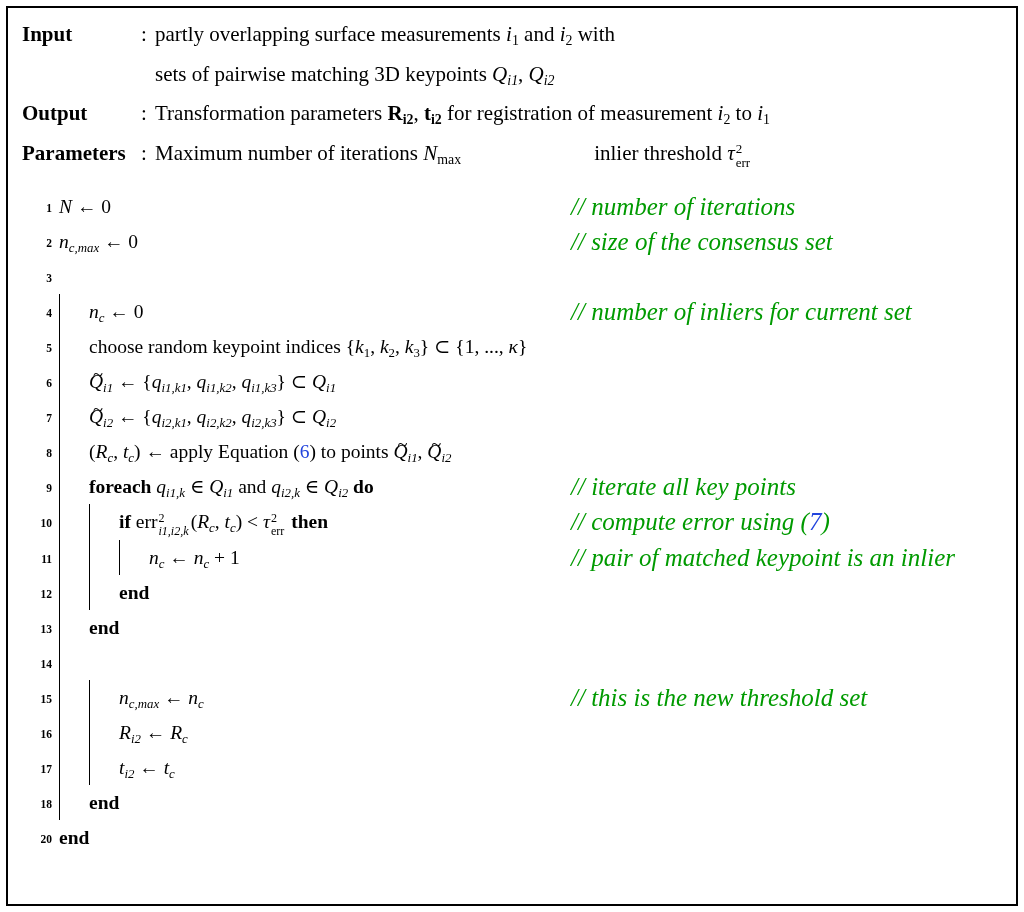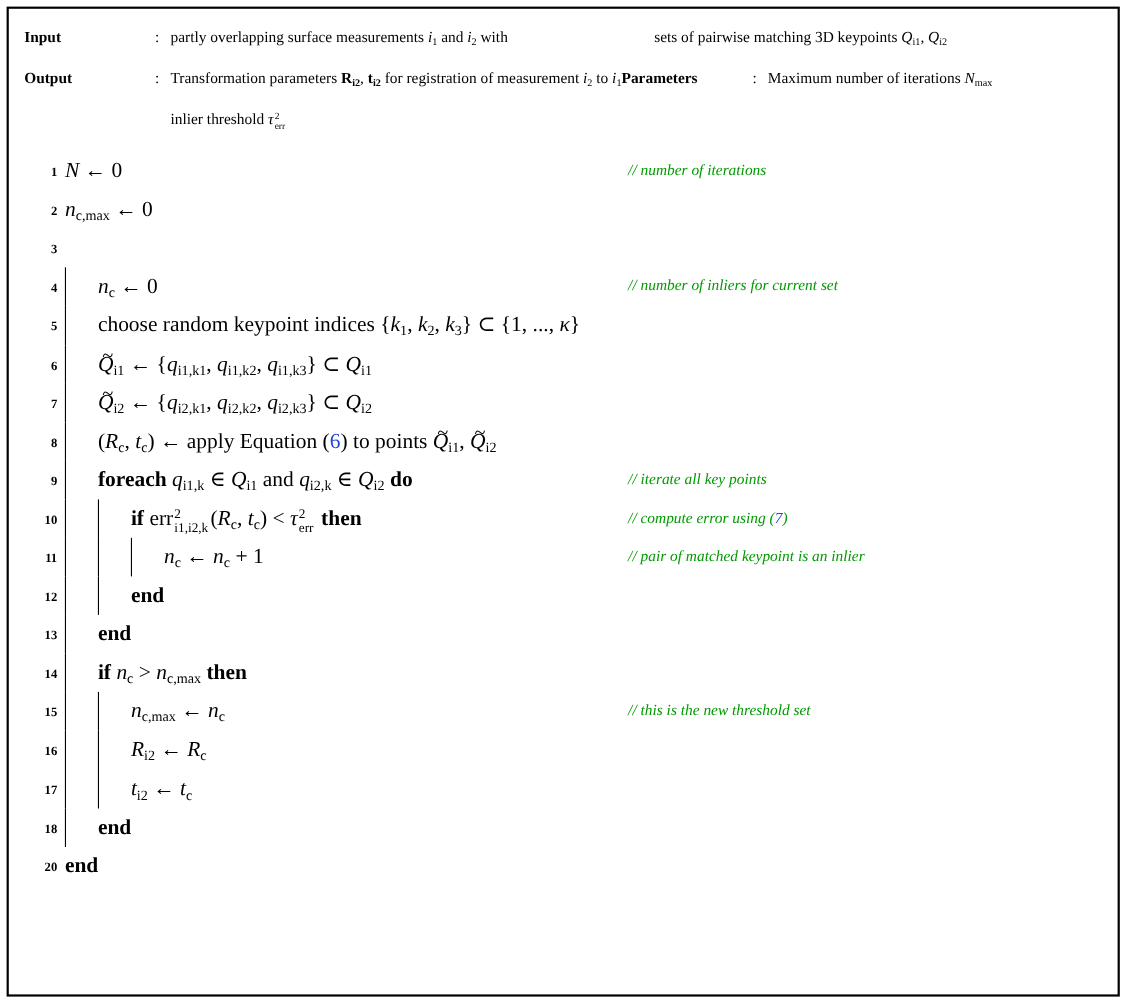--- a/index.html
+++ b/index.html
@@ -1,37 +1,37 @@
 <!DOCTYPE html>
 <html style="--c-comment: #009a00; --c-link: #2244dd;"><head>
 <meta charset="utf-8">
 <style>
   *{margin:0;padding:0;box-sizing:border-box}
   html,body{width:1024px;height:912px;background:#ffffff;color:#000;
     font-family:"Liberation Serif","DejaVu Serif",serif;}
   .algo-box{position:absolute;left:6px;top:6px;right:6px;bottom:6px;
     border:2px solid #000;padding:10px 0 0 14px;overflow:hidden;background:#fff;}
   
-  .hrow{line-height:33.5px;font-size:14px;white-space:nowrap;}
+  .hrow{line-height:33.5px;font-size:21px;white-space:nowrap;}
   .hlabel{display:inline-block;width:119px;font-weight:700;}
   .hcolon{display:inline-block;width:14px;}
   
   #code-area{margin-top:12px;}
   .code-line{position:relative;display:flex;height:35.1px;font-size:19.5px;}
   .lnum{flex:none;width:30px;text-align:right;margin-right:7px;
     font-weight:700;font-size:11.5px;line-height:38.5px;}
   .isp{flex:none;width:30px;border-left:1px solid #000;}
   .code{line-height:35.1px;white-space:nowrap;text-align:right;}
   .comment{position:absolute;left:549px;top:0;line-height:35.1px;
-    font-style:italic;font-size:14px;color:var(--c-comment,#009a00);white-space:nowrap;}
+    font-style:italic;font-size:25px;color:var(--c-comment,#009a00);white-space:nowrap;}
   
   .kw{font-weight:700;}
   .mv{font-style:italic;}
   .msub{font-size:0.66em;vertical-align:-0.30em;}
-  .mi{}
+  .mi{font-style:italic;}
   .mlink{color:var(--c-link,#2244dd);}
   .supsub{display:inline-flex;flex-direction:column;align-items:flex-start;
     vertical-align:0.52em;font-size:0.62em;line-height:1.08;margin:0 2px 0 1px;}
   .ssup,.ssub{display:block;}
   .tldwrap{position:relative;display:inline-block;}
   .tldmark{position:absolute;left:28%;top:-0.40em;font-size:0.95em;font-style:normal;}
 </style>
 </head>
 <body>
 
@@ -42,20 +42,21 @@
           </span></span></span></div>
   <div id="code-area">
       <div class="code-line">
         <span class="lnum">1</span>
         <span class="code"><span class="mv">N</span><span> ← 0</span></span>
         <span class="comment"><span>// number of iterations</span></span>
       </div>
       <div class="code-line">
         <span class="lnum">2</span>
         <span class="code"><span class="mv">n</span><span class="msub mi">c,max</span><span> ← 0</span></span>
+        <span class="comment"><span>// size of the consensus set</span></span>
       </div>
       <div class="code-line">
         <span class="lnum">3</span>
       </div>
       <div class="code-line">
         <span class="lnum">4</span>
         <span class="isp"></span>
         <span class="code"><span class="mv">n</span><span class="msub mi">c</span><span> ← 0</span></span>
         <span class="comment"><span>// number of inliers for current set</span></span>
       </div>
@@ -113,21 +114,20 @@
         <span class="code"><span class="kw">end</span></span>
       </div>
       <div class="code-line">
         <span class="lnum">13</span>
         <span class="isp"></span>
         <span class="code"><span class="kw">end</span></span>
       </div>
       <div class="code-line">
         <span class="lnum">14</span>
         <span class="isp"></span>
-        <span class="code"><span class="kw">if </span><span class="mv">n</span><span class="msub mi">c</span><span> &gt; </span><span class="mv">n</span><span class="msub mi">c,max</span><span> </span><span class="kw">then</span></span>
       </div>
       <div class="code-line">
         <span class="lnum">15</span>
         <span class="isp"></span>
         <span class="isp"></span>
         <span class="code"><span class="mv">n</span><span class="msub mi">c,max</span><span> ← </span><span class="mv">n</span><span class="msub mi">c</span></span>
         <span class="comment"><span>// this is the new threshold set</span></span>
       </div>
       <div class="code-line">
         <span class="lnum">16</span>

